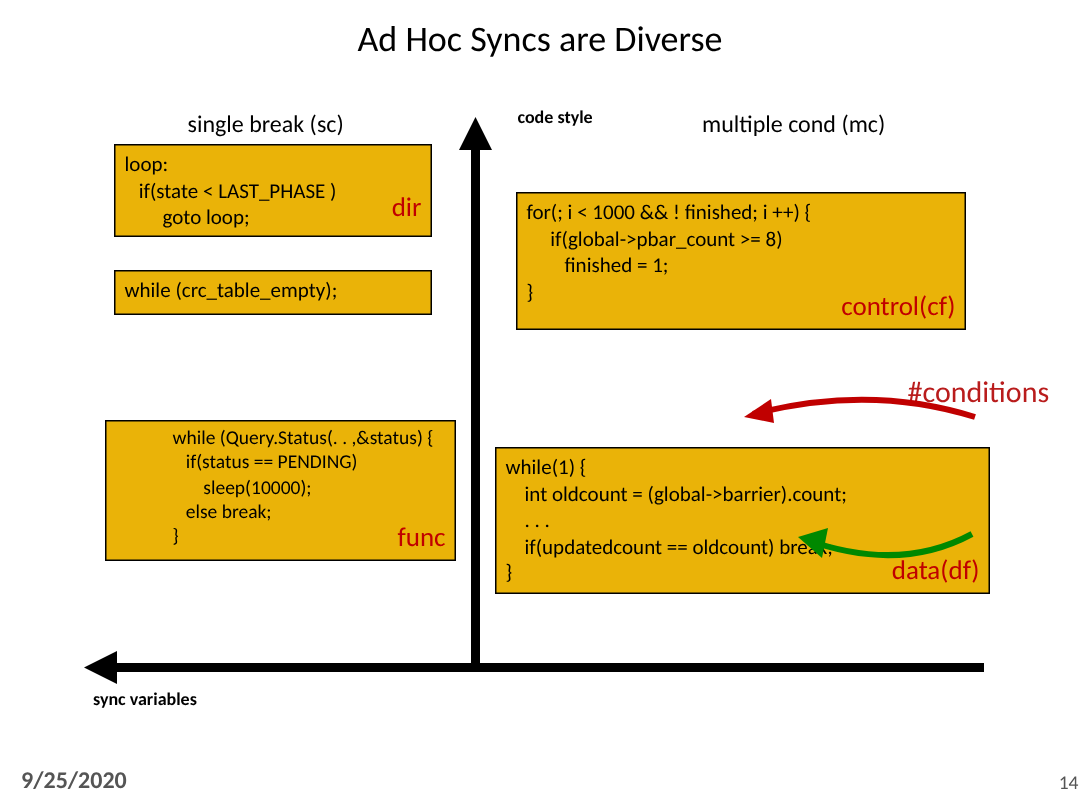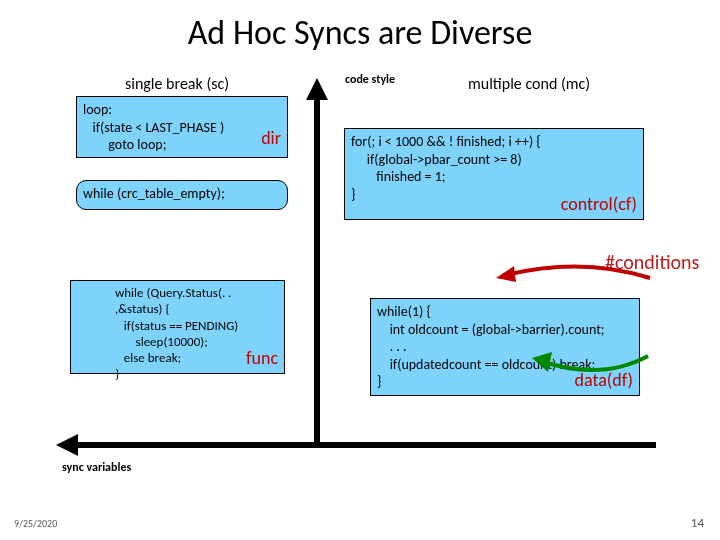--- a/index.html
+++ b/index.html
@@ -6,38 +6,38 @@
   body {
     width: 720px;
     height: 540px;
     background: #fff;
     font-family: Calibri, Arial, sans-serif;
     position: relative;
     overflow: hidden;
   }
   .title {
     text-align: center;
-    font-size: 34px;
+    font-size: 24px;
     font-weight: 400;
     padding-top: 12px;
     color: #000;
   }
   .col-header {
     font-size: 16px;
     position: absolute;
   }
   .axis-label {
     font-size: 12px;
     font-weight: bold;
     position: absolute;
   }
   .code-box {
     position: absolute;
     border: 1px solid #000;
-    background: #7dd3fc;
+    background: #eab308;
     font-family: Calibri, Arial, sans-serif;
     font-size: 14px;
     line-height: 1.25;
     padding: 4px 6px;
   }
   .tag {
     position: absolute;
     color: #c00000;
     font-size: 18px;
     font-weight: 400;
@@ -45,26 +45,27 @@
   .hash-cond {
     position: absolute;
     color: #b91c1c;
     font-size: 20px;
     font-weight: normal;
   }
   .footer-date {
     position: absolute;
     left: 14px;
     bottom: 10px;
-    font-size: 10px;
+    font-size: 16px;
     color: #555;
+    font-weight: bold;
   }
   .footer-num {
     position: absolute;
-    right: 16px;
+    right: 1px;
     bottom: 10px;
     font-size: 13px;
     color: #555;
   }
   .arrow {
     position: absolute;
     pointer-events: none;
   }
 </style>
 </head>
@@ -79,42 +80,42 @@
 <div class="axis-label" style="left:62px; top:460px;">sync variables</div>
 <div class="hash-cond" style="left:605px; top:250px;">#conditions</div>
 
 <div class="code-box" style="left:76px; top:96px; width:212px; height:62px;">
   <div>loop:</div>
   <div>&nbsp;&nbsp;&nbsp;if(state &lt; LAST_PHASE )</div>
   <div>&nbsp;&nbsp;&nbsp;&nbsp;&nbsp;&nbsp;&nbsp;&nbsp;goto loop;</div>
   <span class="tag" style="right:6px; bottom:8px;">dir</span>
 </div>
 
-<div class="code-box" style="left:76px; top:180px; width:212px; height:30px;border-radius:10px;">
+<div class="code-box" style="left:76px; top:180px; width:212px; height:30px;">
   <div>while (crc_table_empty);</div>
 </div>
 
-<div class="code-box" style="left:70px; top:280px; width:215px; height:94px; font-size:13px;padding-left:44px;">
+<div class="code-box" style="left:70px; top:280px; width:234px; height:94px; font-size:13px;padding-left:44px;">
   <div>while (Query.Status(. . ,&amp;status) {</div>
   <div>&nbsp;&nbsp;&nbsp;if(status == PENDING)</div>
   <div>&nbsp;&nbsp;&nbsp;&nbsp;&nbsp;&nbsp;&nbsp;sleep(10000);</div>
   <div>&nbsp;&nbsp;&nbsp;else break;</div>
   <div>}</div>
   <span class="tag" style="right:6px; bottom:4px;">func</span>
 </div>
 
 <div class="code-box" style="left:344px; top:128px; width:300px; height:92px;">
   <div>for(; i &lt; 1000 &amp;&amp; ! finished; i ++) {</div>
   <div>&nbsp;&nbsp;&nbsp;&nbsp;&nbsp;if(global-&gt;pbar_count &gt;= 8)</div>
   <div>&nbsp;&nbsp;&nbsp;&nbsp;&nbsp;&nbsp;&nbsp;&nbsp;finished = 1;</div>
   <div>}</div>
   <span class="tag" style="right:6px; bottom:4px;">control(cf)</span>
 </div>
 
-<div class="code-box" style="left:330px; top:298px; width:270px; height:98px;margin-left:40px;">
+<div class="code-box" style="left:330px; top:298px; width:330px; height:98px;">
   <div>while(1) {</div>
   <div>&nbsp;&nbsp;&nbsp;&nbsp;int oldcount = (global-&gt;barrier).count;</div>
   <div>&nbsp;&nbsp;&nbsp;&nbsp;. . .</div>
   <div>&nbsp;&nbsp;&nbsp;&nbsp;if(updatedcount == oldcount) break;</div>
   <div>}</div>
   <span class="tag" style="right:6px; bottom:4px;">data(df)</span>
 </div>
 
 <svg class="arrow" style="left:302px; top:78px;" width="30" height="390">
   <line x1="15" y1="370" x2="15" y2="14" stroke="#000" stroke-width="6"></line>

